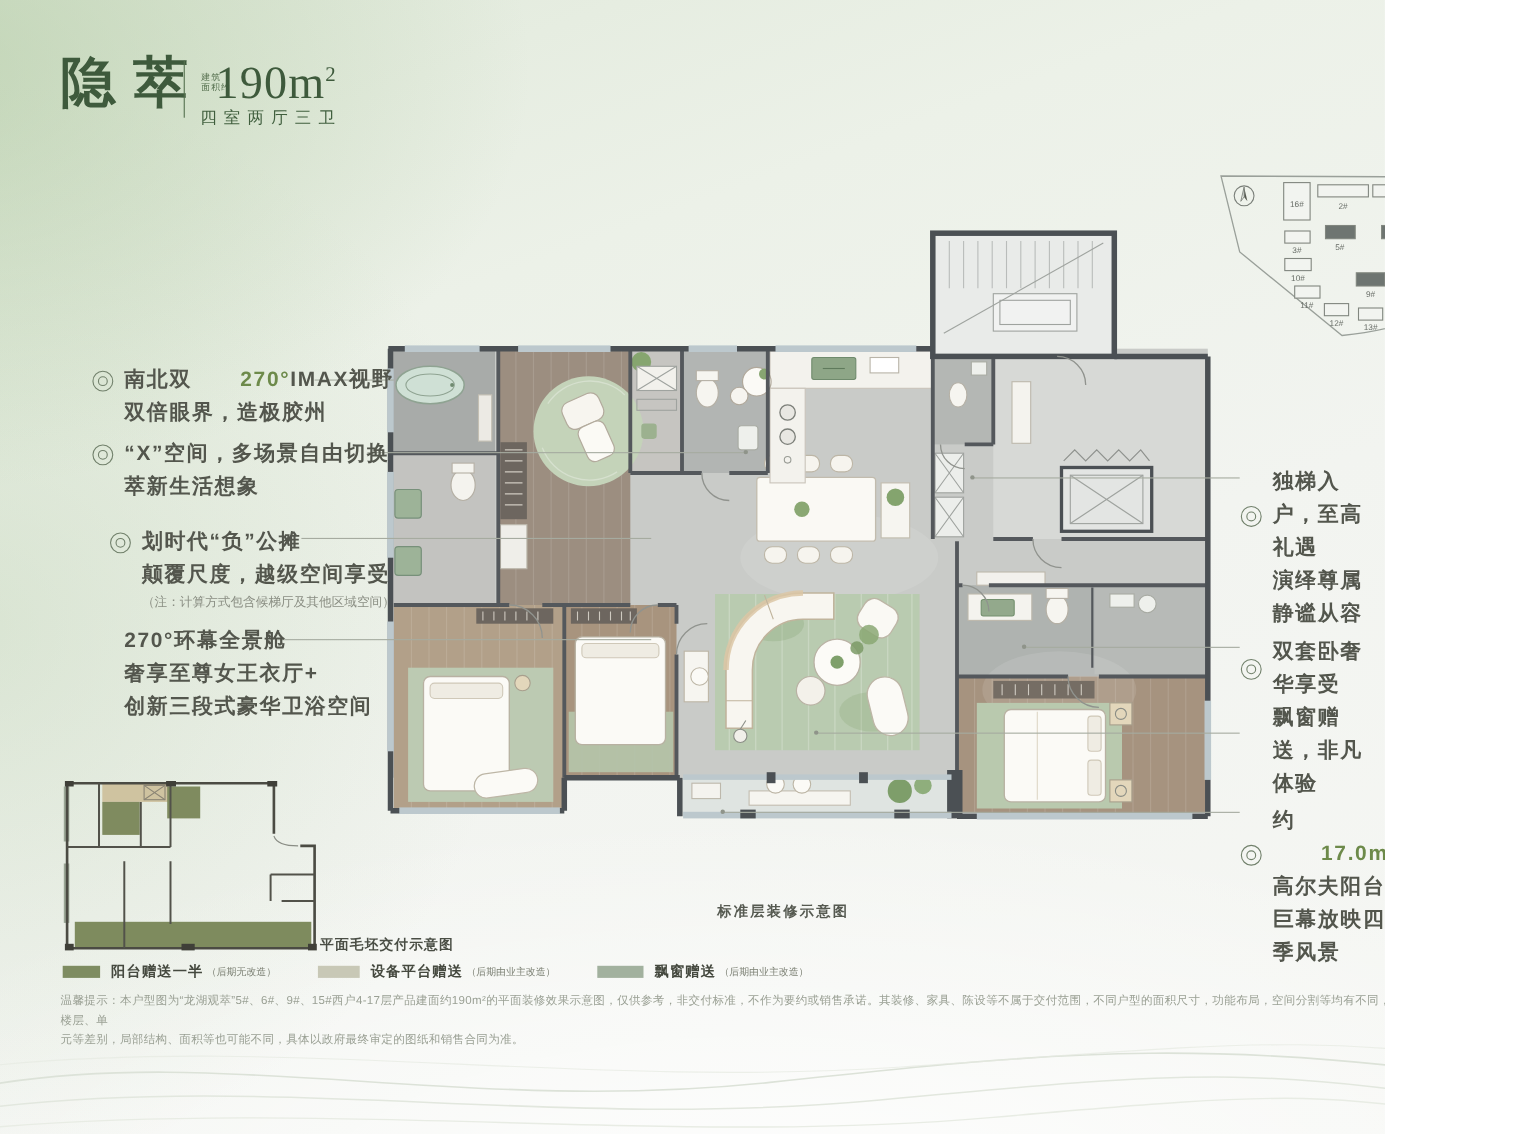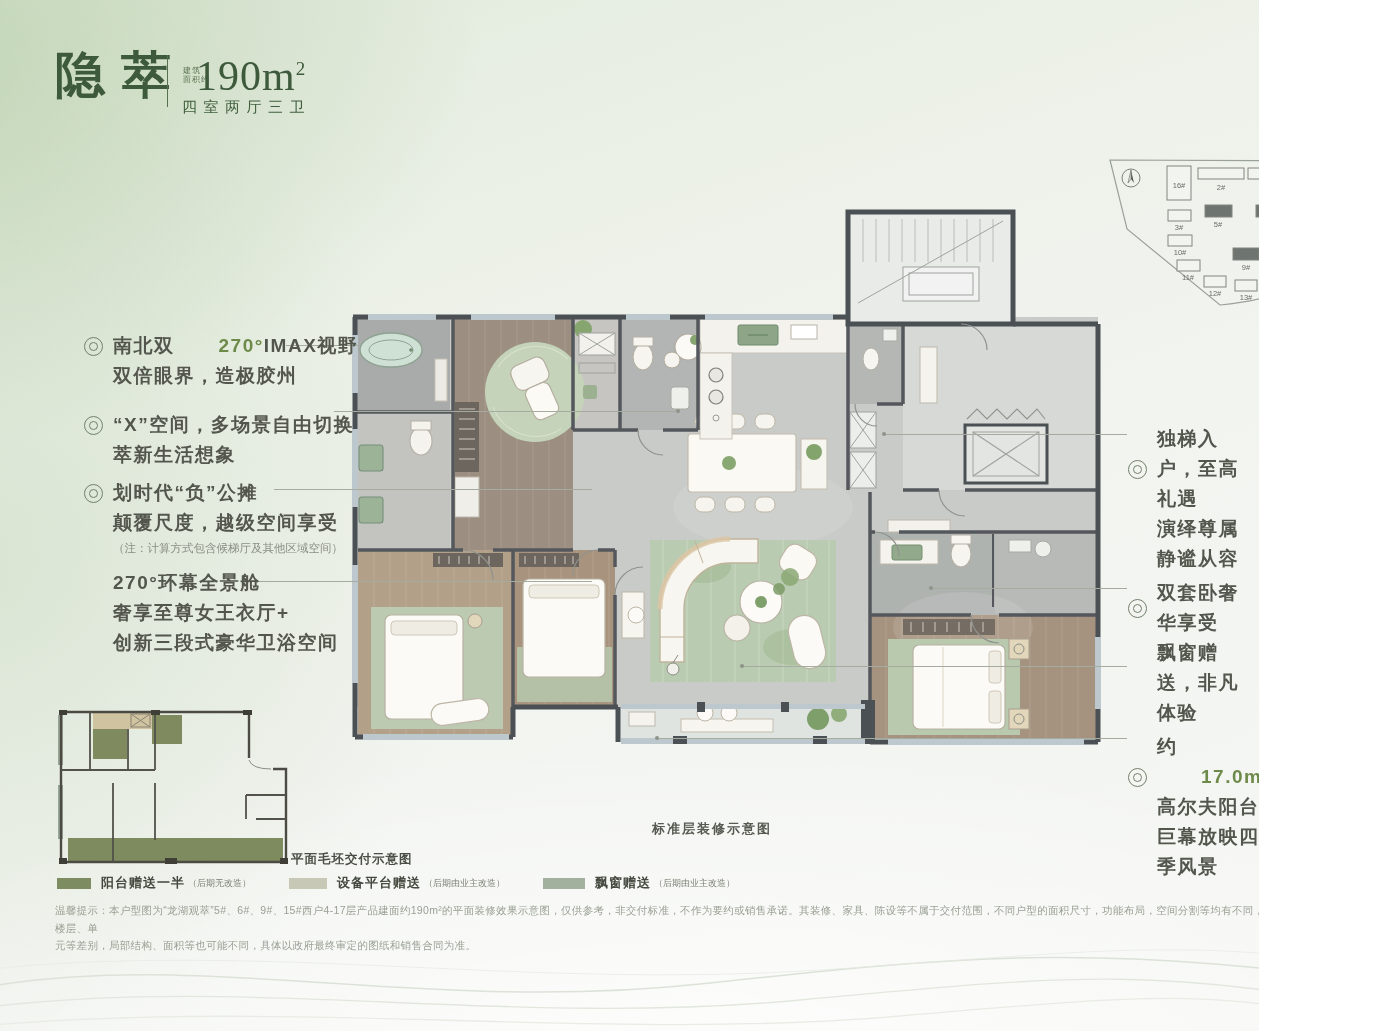--- a/index.html
+++ b/index.html
@@ -395,31 +395,31 @@
   <div class="ann" style="left:84px;top:331px">
     <div class="ann-line">
         <span class="ring">
           <i></i>
         </span>
       <span><span>南北双</span><span class="hl">270°</span><span>IMAX视野</span></span>
       </div>
     <div class="ann-line ann-indent">双倍眼界，造极胶州</div>
   </div>
 
-  <div class="ann" style="left:84px;top:410px">
+  <div class="ann" style="left:84px;top:398px">
     <div class="ann-line">
         <span class="ring">
           <i></i>
         </span>
       <span>“X”空间，多场景自由切换</span>
       </div>
     <div class="ann-line ann-indent">萃新生活想象</div>
   </div>
 
-  <div class="ann" style="left:84px;top:478px">
+  <div class="ann" style="left:100px;top:478px">
     <div class="ann-line">
         <span class="ring">
           <i></i>
         </span>
       <span>划时代“负”公摊</span>
       </div>
     <div class="ann-line ann-indent">颠覆尺度，越级空间享受</div>
     <div class="ann-line ann-indent ann-note">（注：计算方式包含候梯厅及其他区域空间）</div>
   </div>
 

